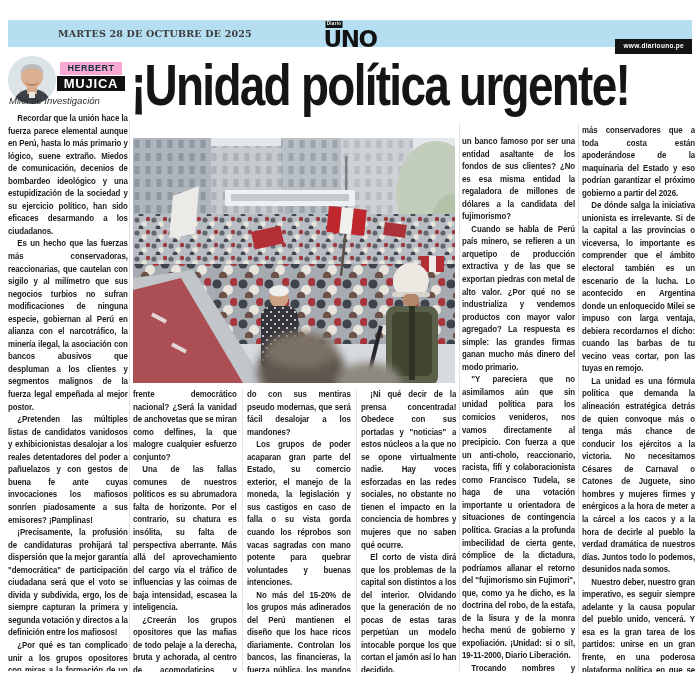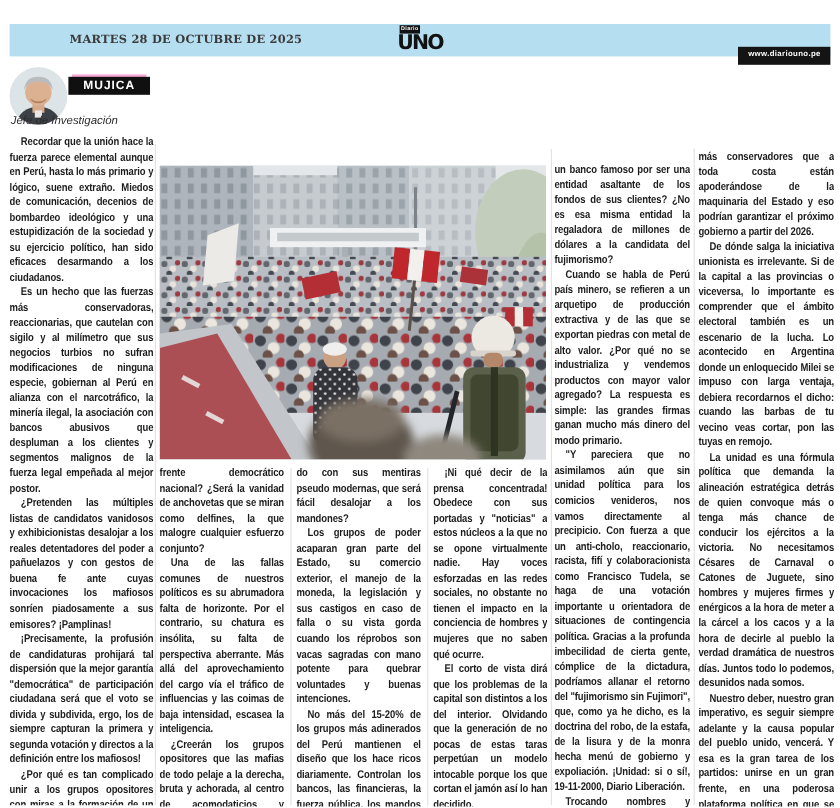--- a/index.html
+++ b/index.html
@@ -7,36 +7,36 @@
         font-family:"Liberation Sans",sans-serif;}
 
   
   .topbar{position:absolute;left:8px;top:20px;width:684px;height:27px;background:#b5def0;}
   .issue-date{position:absolute;left:14px;top:8px;font-family:"DejaVu Serif",serif;
               font-weight:bold;font-size:9.5px;color:#3b3b3b;letter-spacing:.2px;margin-left:36px;}
   .logo{position:absolute;left:50%;top:1px;transform:translateX(-50%);text-align:center;line-height:1;}
   .logo-top{display:block;margin:0 auto 0 2px;width:17px;background:#121212;color:#fff;
             font-size:4.5px;font-weight:bold;letter-spacing:.3px;padding:1px 0;}
   .logo-main{display:block;font-family:"DejaVu Sans",sans-serif;font-weight:bold;
-             font-size:17px;color:#121212;letter-spacing:-1.5px;text-align:center;}
+             font-size:23px;color:#121212;letter-spacing:-1.5px;text-align:center;}
   .alert{position:absolute;right:0;top:2px;height:17px;background:#e62b31;color:#fff;
          font-family:"DejaVu Serif",serif;font-weight:bold;font-size:11px;
          padding:2px 10px 0 10px;letter-spacing:.4px;}
   .alert .pageno{margin-left:10px;}
   .urlbox{position:absolute;right:0;top:19px;height:12px;background:#141414;color:#fff;
           font-size:6.5px;font-weight:bold;padding:3px 8px 0 8px;letter-spacing:.3px;}
 
   
   .author-photo{position:absolute;left:8px;top:56px;width:48px;height:48px;border-radius:50%;
                 overflow:hidden;background:#dfe5e9;}
   .name1{position:absolute;left:60px;top:62px;width:62px;height:13px;background:#f9a8d4;
          color:#16303c;font-weight:bold;font-size:9px;text-align:center;line-height:13px;
          letter-spacing:.5px;}
-  .name2{position:absolute;left:57px;top:64px;width:68px;height:15px;background:#101010;
-         color:#fff;font-weight:bold;font-size:10px;text-align:center;line-height:15px;
+  .name2{position:absolute;left:57px;top:76px;width:68px;height:15px;background:#101010;
+         color:#fff;font-weight:bold;font-size:13px;text-align:center;line-height:15px;
          letter-spacing:.8px;}
   .role{position:absolute;left:9px;top:95px;font-style:italic;font-size:9.5px;color:#2d2d2d;}
 
   
   .headline-wrap{position:absolute;left:131px;top:53px;width:566px;height:64px;overflow:hidden;}
   .headline{font-weight:bold;font-size:54px;letter-spacing:-2px;color:#151515;
             white-space:nowrap;transform:scaleX(0.85) scaleY(1.05);transform-origin:left top;
             line-height:62px;}
 
   
@@ -90,22 +90,25 @@
       <ellipse cx="24" cy="47" rx="18" ry="14" fill="#3c4147"></ellipse>
       <rect x="19" y="30" width="10" height="8" fill="#d6a98b"></rect>
       <circle cx="24" cy="21" r="11" fill="#dcb192"></circle>
       <path d="M12 19 Q13 8 24 8 Q35 8 36 19 Q33 12 24 12 Q15 12 12 19 Z" fill="#b9bcbe"></path>
       <path d="M17 26 Q24 31 31 26 Q29 30 24 30 Q19 30 17 26 Z" fill="#b0805f"></path>
       <rect x="21" y="36" width="6" height="6" fill="#e8e8e6"></rect>
     </svg>
   </div>
   <div class="name1">HERBERT</div>
   <div class="name2">MUJICA</div>
-  <div class="role">Jefe de Investigación</div>
-
+  <div class="role">Milei de Investigación</div>
+
+  <div class="headline-wrap">
+    <div class="headline">¡Unidad política urgente!</div>
+  </div>
 
   <div class="photo">
     <svg viewBox="0 0 322 245" preserveAspectRatio="none">
       <defs>
         <pattern id="win" width="11" height="13" patternUnits="userSpaceOnUse">
           <rect x="1.5" y="2" width="5" height="8" fill="#858d95"></rect>
         </pattern>
         <pattern id="crowdA" width="17" height="13" patternUnits="userSpaceOnUse">
           <circle cx="4" cy="4" r="2.6" fill="#62666d"></circle>
           <circle cx="11" cy="8" r="2.8" fill="#e8e3db"></circle>

